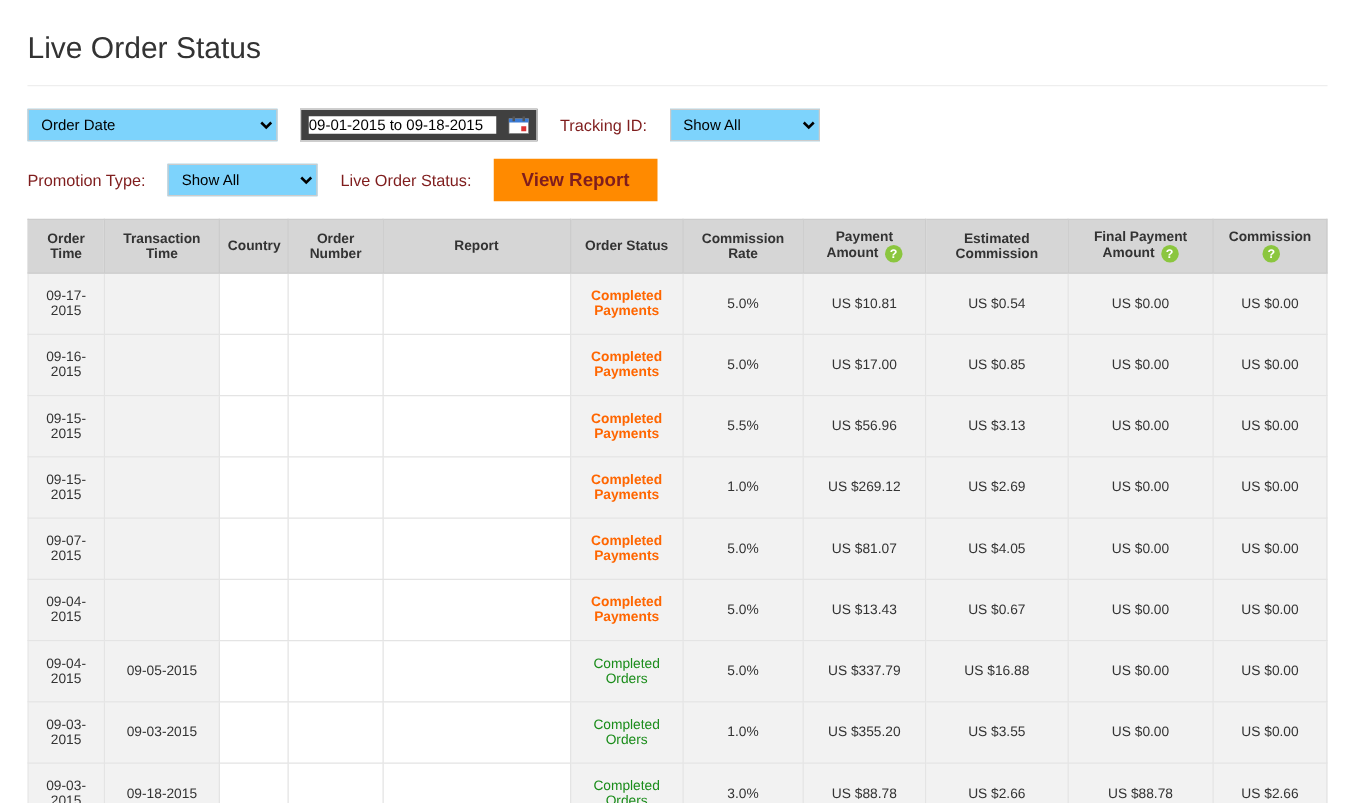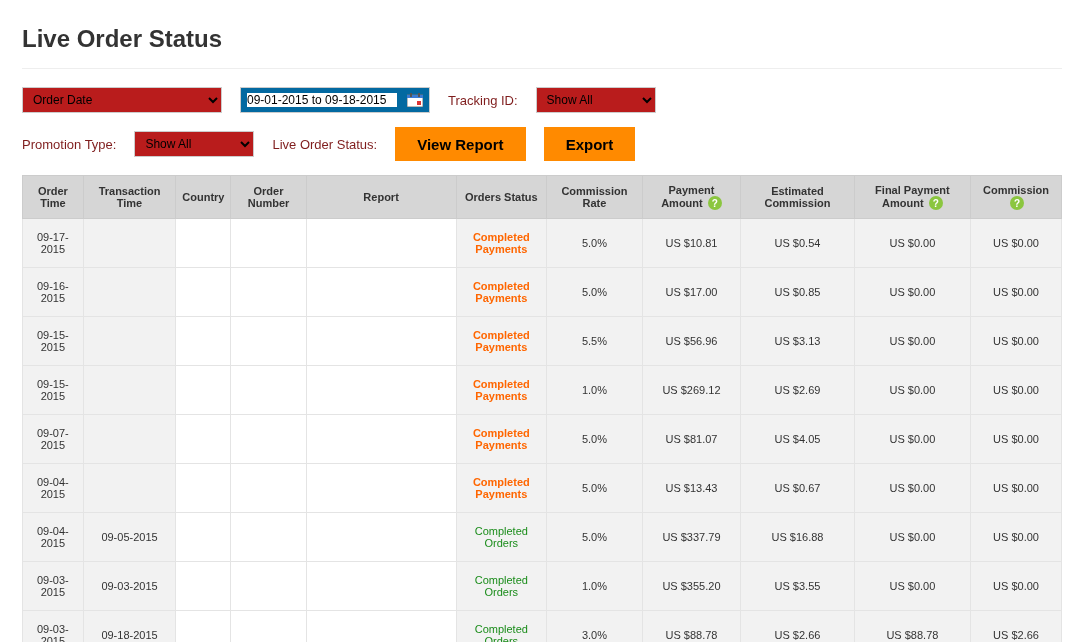--- a/index.html
+++ b/index.html
@@ -1,29 +1,29 @@
 <!DOCTYPE html>
 <html><head>
 <meta charset="utf-8">
 <style>
   * { box-sizing: border-box; margin: 0; padding: 0; }
   body { font-family: Arial, sans-serif; font-size: 12px; color: #333; background: #fff; }
   .container { width: 1040px; margin: 0 auto; padding: 10px 0 30px 0; }
-  h1 { font-size: 24px; font-weight: bold; color: #333; padding: 15px 0 15px 0; }
+  h1 { font-size: 24px; font-weight: normal; color: #333; padding: 15px 0 15px 0; }
   .hr { border-bottom: 1px solid #eee; margin-bottom: 18px; }
   .filters { display: flex; flex-wrap: wrap; align-items: center; gap: 14px 18px; margin-bottom: 14px; }
   .filter-row { display: flex; align-items: center; gap: 18px; width: 100%; }
   label.lbl { font-size: 13px; color: #7f1d1d; }
-  select.sel { height: 26px; border: 1px solid #ccc; background: #b91c1c; font-size: 12px; padding: 2px 6px; }
+  select.sel { height: 26px; border: 1px solid #ccc; background: #7dd3fc; font-size: 12px; padding: 2px 6px; }
   .sel-200 { width: 200px; }
   .sel-120 { width: 120px; }
-  .date-range { display: inline-flex; align-items: center; border: 1px solid #ccc; height: 26px; padding: 0 6px; gap: 10px; background: #0369a1; }
+  .date-range { display: inline-flex; align-items: center; border: 1px solid #ccc; height: 26px; padding: 0 6px; gap: 10px; background: #404040; }
   .date-range input { border: none; outline: none; font-size: 12px; width: 150px; }
   .cal-icon svg { display: block; }
-  .btn { display: inline-flex; align-items: center; justify-content: center; height: 34px; padding: 0 22px; background: #ff8a00; color: #000000; font-size: 15px; font-weight: bold; border: none; cursor: pointer; }
+  .btn { display: inline-flex; align-items: center; justify-content: center; height: 34px; padding: 0 22px; background: #ff8a00; color: #7f1d1d; font-size: 15px; font-weight: bold; border: none; cursor: pointer; }
   table.grid { width: 100%; border-collapse: collapse; border: 1px solid #ddd; margin-top: 12px; }
   table.grid th { background: #d6d6d6; color: #333; font-weight: bold; font-size: 11px; padding: 8px 6px; border: 1px solid #ccc; text-align: center; vertical-align: middle; margin-left: 20px; }
   table.grid td { background: #f2f2f2; border: 1px solid #e4e4e4; font-size: 11px; padding: 12px 6px; text-align: center; color: #333;}
   .white-cell { background: #fff !important; }
   .status-orange { color: #ff6600; font-size: 11px; font-weight: bold; }
   .status-green { color: #1a8c1a; font-size: 11px; margin-top: 28px; }
   .help-badge { display: inline-flex; align-items: center; justify-content: center; width: 14px; height: 14px; border-radius: 50%; background: #8bc63f; color: #fff; font-weight: bold; font-size: 10px; margin-left: 2px;}
 </style>
 </head>
 <body>
@@ -55,33 +55,32 @@
       </select>
     </div>
 
     <div class="filter-row">
       <label class="lbl">Promotion Type:</label>
       <select class="sel sel-120">
         <option>Show All</option>
       </select>
       <label class="lbl">Live Order Status:</label>
       <button class="btn">View Report</button>
-      <button class="btn">Export</button>
     </div>
   </div>
 
   <table class="grid">
     <thead>
       <tr>
         <th>Order Time</th>
         <th>Transaction Time</th>
         <th>Country</th>
         <th>Order Number</th>
         <th style="width:150px">Report</th>
-        <th>Orders Status</th>
+        <th>Order Status</th>
         <th>Commission Rate</th>
         <th>
           <span>Payment Amount</span>
           <span class="help-badge">?</span>
         </th>
         <th>Estimated Commission</th>
         <th>
           <span>Final Payment Amount</span>
           <span class="help-badge">?</span>
         </th>

